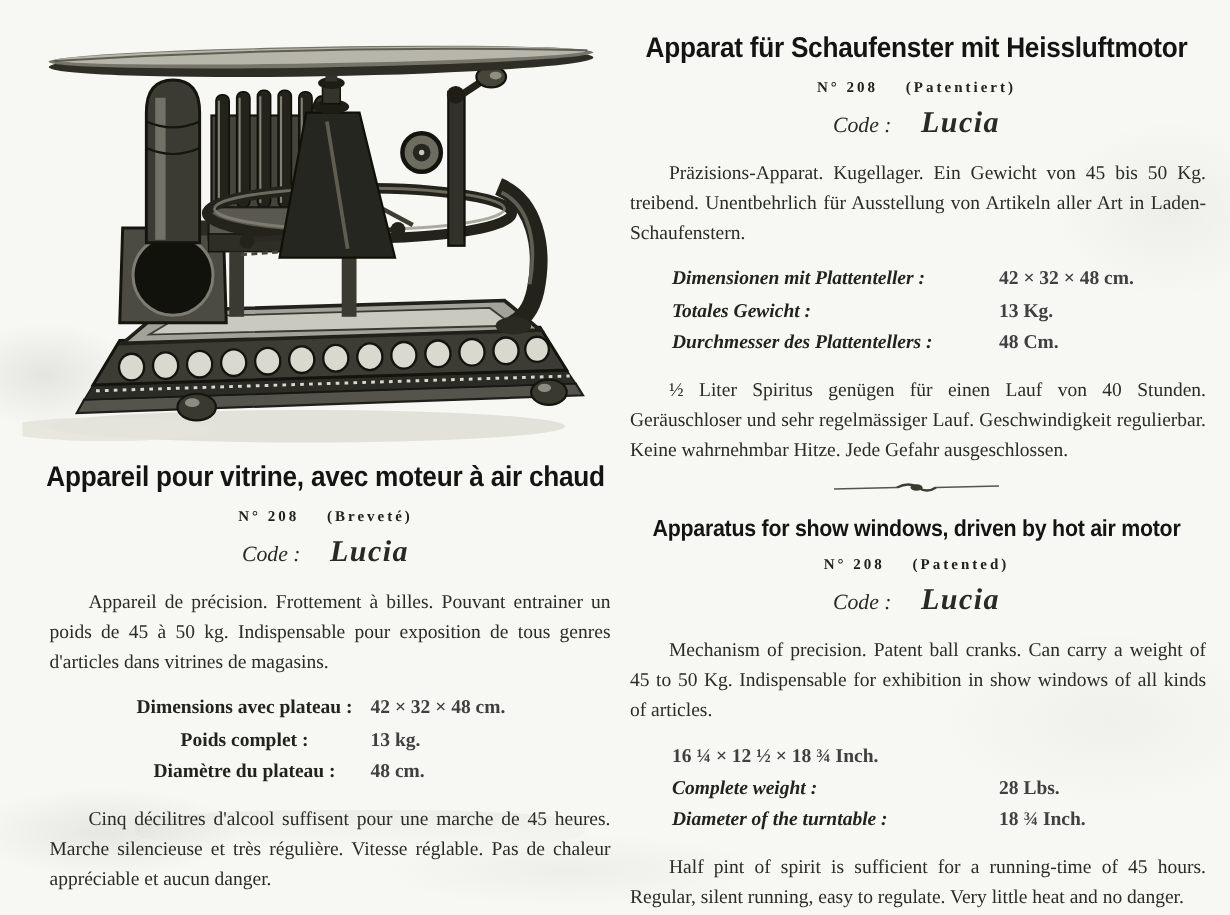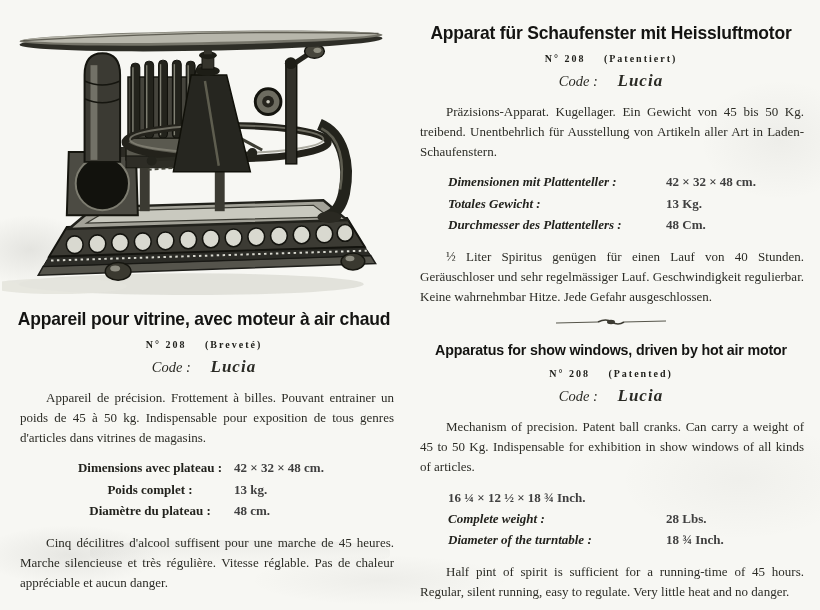--- a/index.html
+++ b/index.html
@@ -11,38 +11,38 @@
   }
   
   .smudge{position:absolute;pointer-events:none;border-radius:50%;}
   .s1{left:-30px;top:215px;width:120px;height:70px;background:radial-gradient(closest-side,rgba(60,60,55,.10),transparent);}
   .s2{left:-20px;top:525px;width:180px;height:60px;background:radial-gradient(closest-side,rgba(60,60,55,.09),transparent);}
   .s3{left:250px;top:555px;width:260px;height:50px;background:radial-gradient(closest-side,rgba(60,60,55,.05),transparent);}
   .s4{left:700px;top:80px;width:160px;height:120px;background:radial-gradient(closest-side,rgba(60,60,55,.05),transparent);}
   .s5{left:620px;top:420px;width:240px;height:120px;background:radial-gradient(closest-side,rgba(60,60,55,.04),transparent);}
   .s6{left:90px;top:540px;width:300px;height:26px;background:linear-gradient(rgba(70,70,65,.06),transparent);border-radius:40%;}
 
-  .col-left{position:absolute;left:0;top:0;width:408px;}
+  .col-left{position:absolute;left:13px;top:0;width:408px;}
   .col-right{position:absolute;left:412px;top:8px;width:398px;}
 
   .illustration{width:398px;height:296px;display:block;margin:4px 0 0 2px;}
 
   .head-title{
     font-family:"Liberation Sans", sans-serif;font-weight:bold;color:#141412;
     text-align:center;transform:scaleX(.92);transform-origin:center;
     letter-spacing:-0.2px;white-space:nowrap;
   }
   .fr-title{font-size:19px;margin-top:8px;}
   .de-title{font-size:19px;margin-top:14px;}
   .en-title{font-size:15.5px;margin-top:14px;}
 
   .num-line{text-align:center;font-weight:bold;font-size:10px;letter-spacing:2px;margin-top:9px;color:#21211c;}
   .num-line .qualifier{margin-left:14px;}
   .code-line{text-align:center;font-size:14.5px;font-style:italic;margin-top:7px;color:#2a2a24;}
-  .code-line .code-value{font-weight:bold;margin-left:16px;font-size:17px;letter-spacing:1px;}
+  .code-line .code-value{font-weight:bold;margin-left:16px;font-size:20px;letter-spacing:1px;}
 
   .para{
     font-size:13px;line-height:1.55;text-align:justify;text-indent:26px;
     margin:11px 14px 0 20px;color:#2c2c26;
   }
   .col-right .para{margin:11px 6px 0 8px;}
 
   .specs{margin-top:9px;font-size:13px;color:#23231e;}
   .col-left .specs{margin-left:66px;text-align:center;}
   .col-right .specs{margin-left:36px;}

